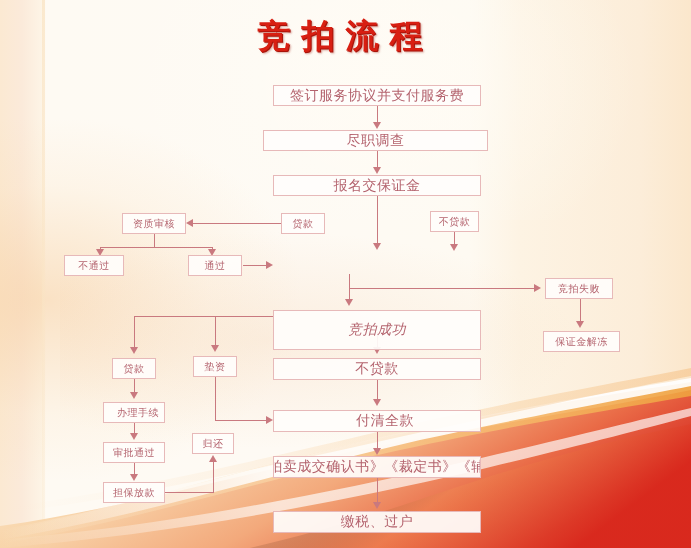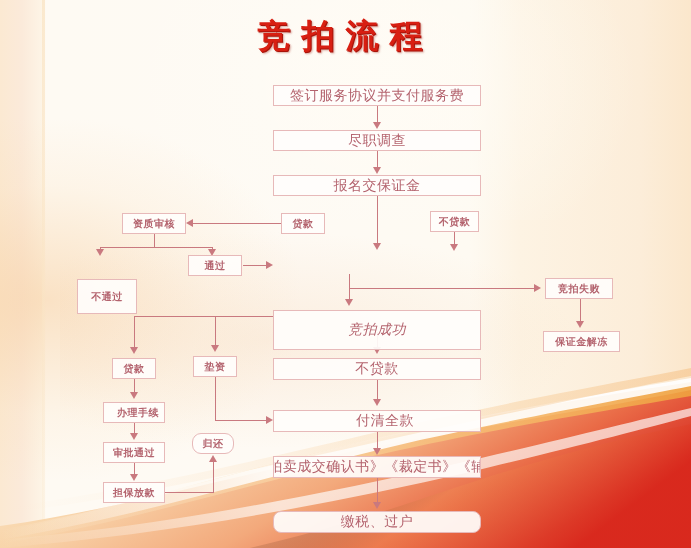--- a/index.html
+++ b/index.html
@@ -56,21 +56,21 @@
     border:1px solid #e7b9b9;
     background:rgba(255,253,251,.93);
     color:#b4636e;
     font-size:10px;
     display:flex;align-items:center;justify-content:center;
     white-space:nowrap;
     letter-spacing:.5px;
     overflow:hidden;
   }
   .node.wide{font-size:14px;}
-  .node.tiny{font-size:10px;font-weight:bold;}
+  .node.tiny{font-size:10px;}
 
   
   .ln{position:absolute;background:#c9797f;}
   .lnh{height:1px;}
   .lnv{width:1px;}
   .arw{position:absolute;width:0;height:0;}
   .arw.down{border-left:4px solid transparent;border-right:4px solid transparent;border-top:7px solid #c9797f;}
   .arw.up{border-left:4px solid transparent;border-right:4px solid transparent;border-bottom:7px solid #c9797f;}
   .arw.left{border-top:4px solid transparent;border-bottom:4px solid transparent;border-right:7px solid #c9797f;}
   .arw.right{border-top:4px solid transparent;border-bottom:4px solid transparent;border-left:7px solid #c9797f;}
@@ -200,34 +200,34 @@
   <div class="ln lnv" style="left:377px;top:380px;height:20px;"></div>
   <div class="arw down" style="left:373px;top:399px;"></div>
 
   <div class="ln lnv" style="left:377px;top:432px;height:17px;"></div>
   <div class="arw down" style="left:373px;top:448px;"></div>
 
   <div class="ln lnv" style="left:377px;top:478px;height:25px;"></div>
   <div class="arw down" style="left:373px;top:502px;"></div>
 
   <div class="node wide" style="left:273px;top:85px;width:208px;height:21px;">签订服务协议并支付服务费</div>
-  <div class="node wide" style="left:273px;top:130px;width:208px;height:21px;">尽职调查</div>
+  <div class="node wide" style="left:263px;top:130px;width:225px;height:21px;">尽职调查</div>
   <div class="node wide" style="left:273px;top:175px;width:208px;height:21px;">报名交保证金</div>
   <div class="node tiny" style="left:122px;top:213px;width:64px;height:21px;">资质审核</div>
   <div class="node tiny" style="left:281px;top:213px;width:44px;height:21px;">贷款</div>
   <div class="node tiny" style="left:430px;top:211px;width:49px;height:21px;">不贷款</div>
-  <div class="node tiny" style="left:77px;top:255px;width:60px;height:35px;margin-top:24px;">不通过</div>
+  <div class="node tiny" style="left:64px;top:255px;width:60px;height:21px;">不通过</div>
   <div class="node tiny" style="left:188px;top:255px;width:54px;height:21px;">通过</div>
   <div class="node tiny" style="left:545px;top:278px;width:68px;height:21px;">竞拍失败</div>
   <div class="node wide" style="left:273px;top:310px;width:208px;height:40px;font-style:italic;">竞拍成功</div>
   <div class="node tiny" style="left:543px;top:331px;width:77px;height:21px;">保证金解冻</div>
   <div class="node tiny" style="left:112px;top:358px;width:44px;height:21px;">贷款</div>
   <div class="node tiny" style="left:193px;top:356px;width:44px;height:21px;">垫资</div>
   <div class="node wide" style="left:273px;top:358px;width:208px;height:22px;">不贷款</div>
   <div class="node tiny" style="left:103px;top:402px;width:62px;height:21px;padding-left:8px;">办理手续</div>
   <div class="node wide" style="left:273px;top:410px;width:208px;height:22px;padding-left:16px;">付清全款</div>
-  <div class="node tiny" style="left:192px;top:433px;width:42px;height:21px;border-radius:9px;">归还</div>
+  <div class="node tiny" style="left:192px;top:433px;width:42px;height:21px;">归还</div>
   <div class="node tiny" style="left:103px;top:442px;width:62px;height:21px;">审批通过</div>
   <div class="node wide" style="left:273px;top:456px;width:208px;height:22px;">领取《拍卖成交确认书》《裁定书》《辅助执行</div>
   <div class="node tiny" style="left:103px;top:482px;width:62px;height:21px;">担保放款</div>
-  <div class="node wide" style="left:273px;top:511px;width:208px;height:22px;border-radius:8px;">缴税、过户</div>
+  <div class="node wide" style="left:273px;top:511px;width:208px;height:22px;">缴税、过户</div>
 
 </div>
 
 </body></html>

